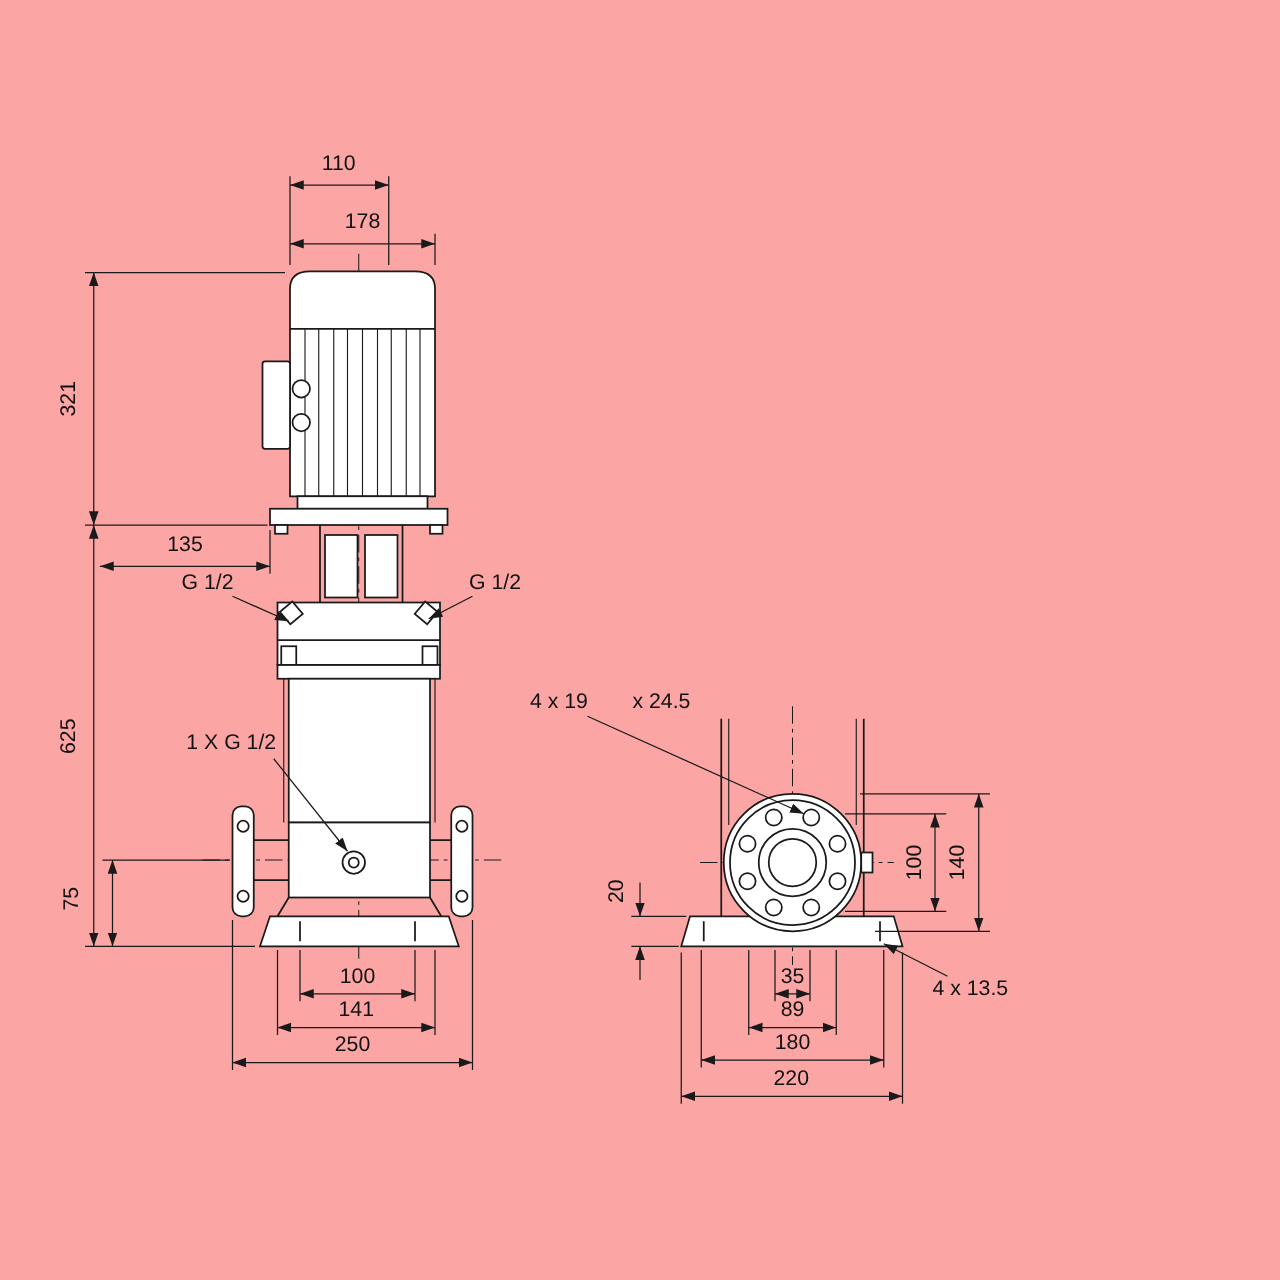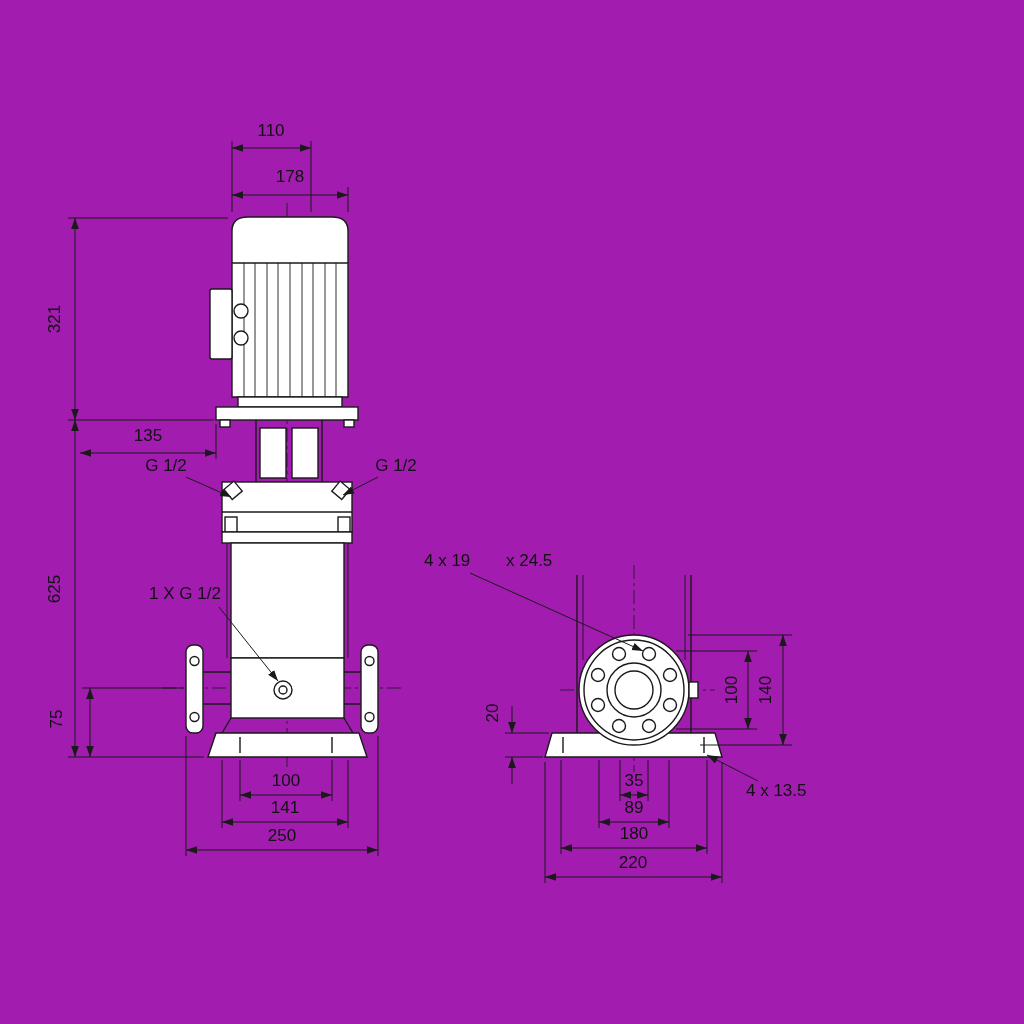--- a/index.html
+++ b/index.html
@@ -1,16 +1,16 @@
 <!DOCTYPE html>
 <html><head>
 <meta charset="utf-8">
 <style>
   html,body{margin:0;padding:0;background:#ffffff;}
-  .canvas{width:1024px;height:1024px;position:relative;background:#a21caf;overflow:hidden;}
+  .canvas{width:1024px;height:1024px;position:relative;background:#fca5a5;overflow:hidden;}
   svg{display:block;}
   .obj{fill:none;stroke:#1a1a1a;stroke-width:1.4;}
   .objf{fill:#ffffff;stroke:#1a1a1a;stroke-width:1.4;}
   .thin{fill:none;stroke:#1a1a1a;stroke-width:0.9;}
   .dim{fill:none;stroke:#1a1a1a;stroke-width:1;}
   .cl{fill:none;stroke:#1a1a1a;stroke-width:0.8;stroke-dasharray:14 4 3 4;}
   .t{font-family:"Liberation Sans","DejaVu Sans",sans-serif;font-size:17px;fill:#111;}
 </style>
 </head>
 <body>

